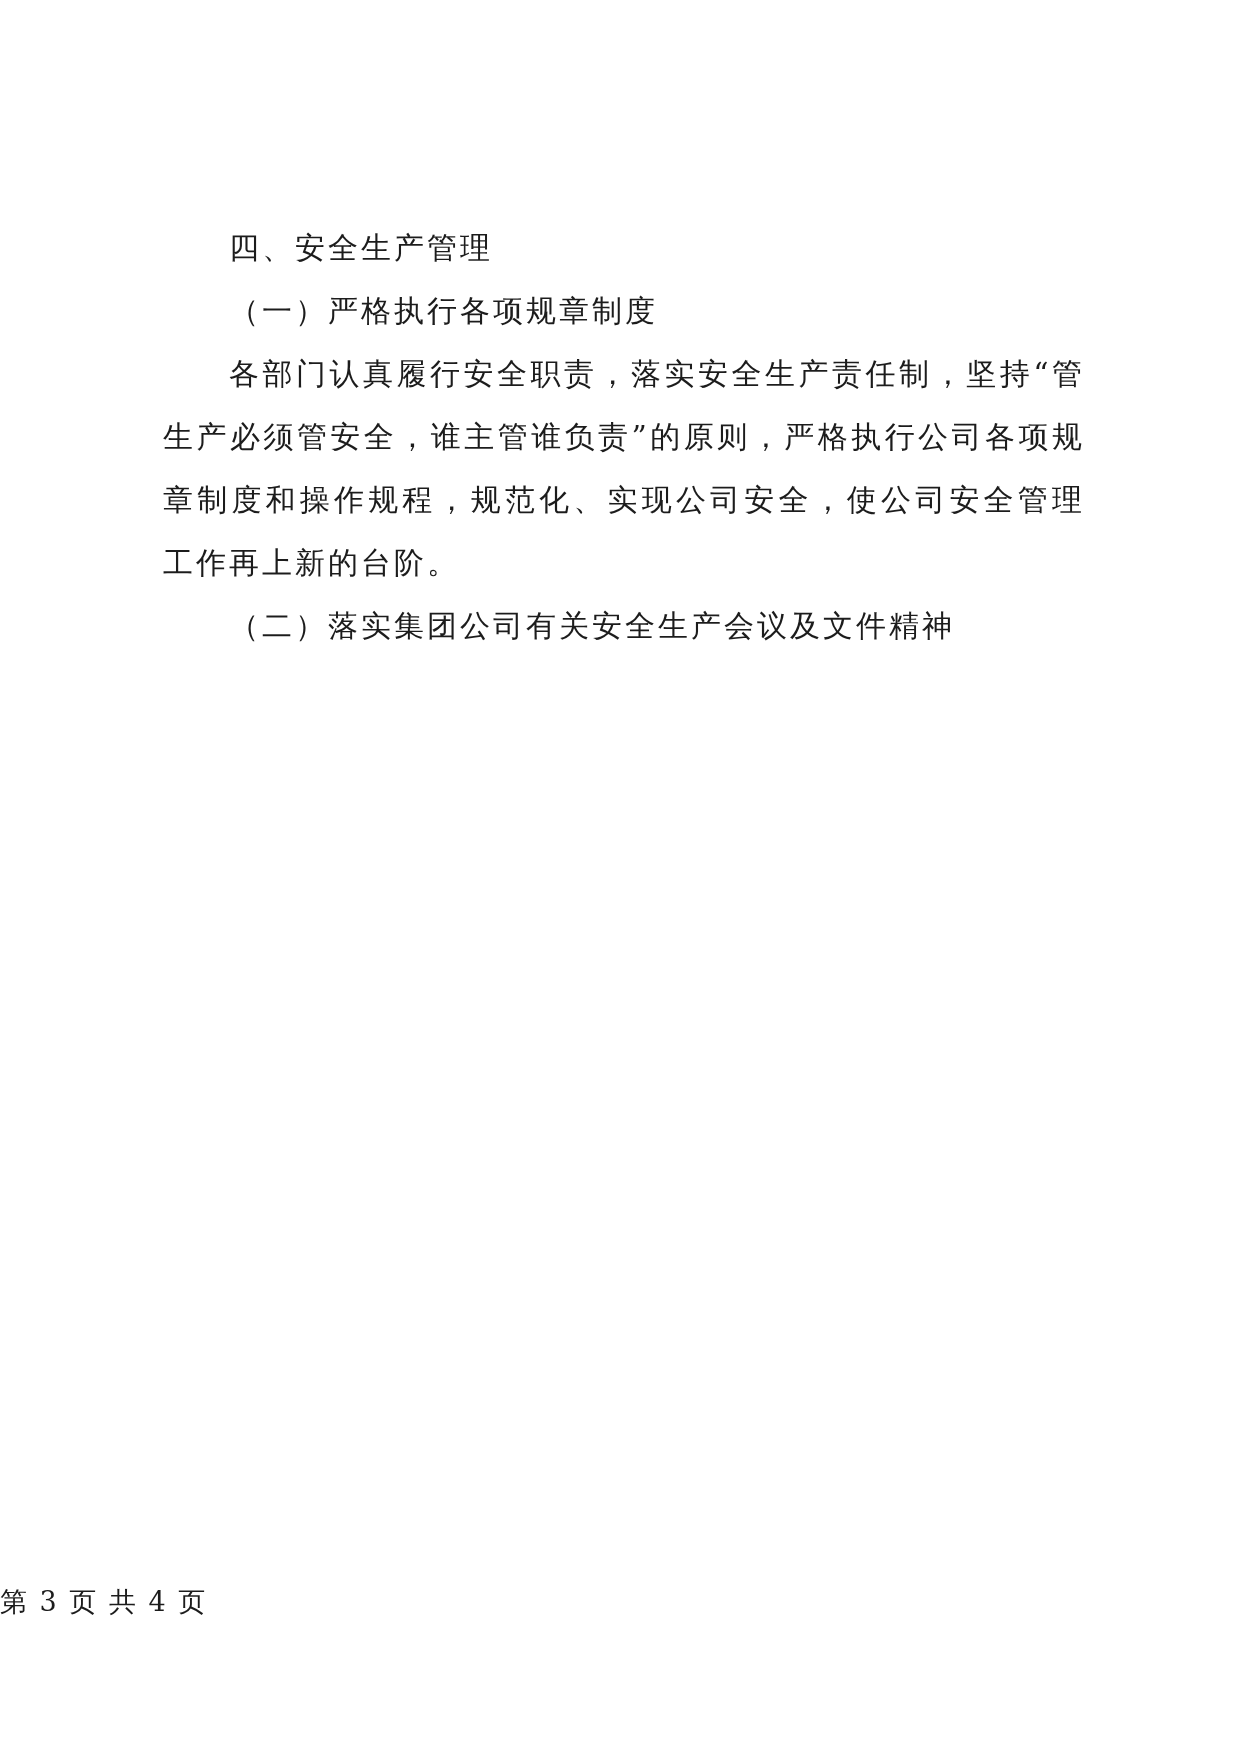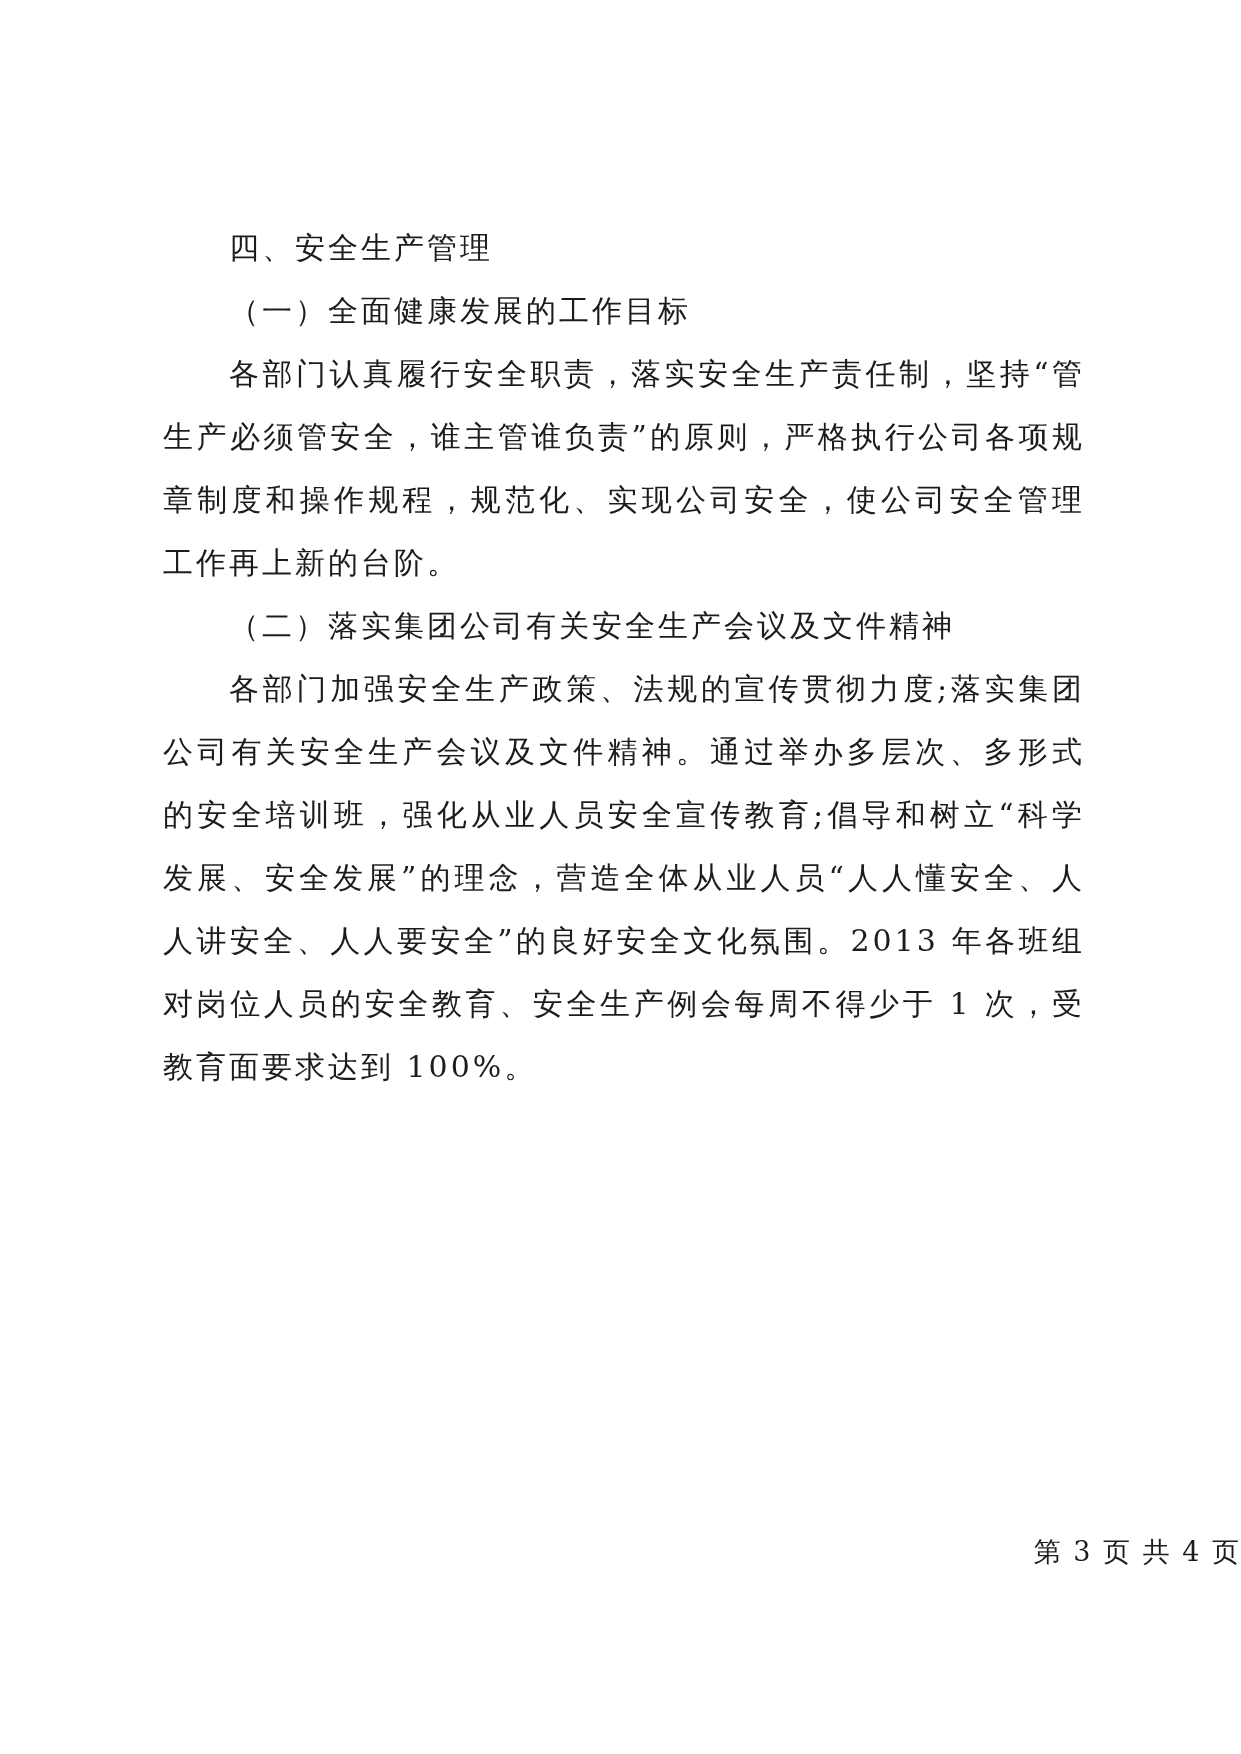--- a/index.html
+++ b/index.html
@@ -29,35 +29,34 @@
     text-justify: inter-ideograph;
     word-break: break-all;
   }
   .doc-body p {
     margin: 0;
     padding: 0;
     text-indent: 66px;
   }
   .footer {
     position: absolute;
-    top: 1536px;
+    top: 1586px;
     left: 0;
     width: 100%;
-    text-align: right;
+    text-align: left;
     font-size: 27px;
     line-height: 32px;
     letter-spacing: 2px;
     color: #1c1c1c;
   }
 </style>
 </head>
 <body>
 
 <div class="page">
   <div class="doc-body">
     <p>四、安全生产管理</p>
-    <p>（一）全面健康发展的工作目标</p>
+    <p>（一）严格执行各项规章制度</p>
     <p>各部门认真履行安全职责，落实安全生产责任制，坚持“管生产必须管安全，谁主管谁负责”的原则，严格执行公司各项规章制度和操作规程，规范化、实现公司安全，使公司安全管理工作再上新的台阶。</p>
     <p>（二）落实集团公司有关安全生产会议及文件精神</p>
-    <p>各部门加强安全生产政策、法规的宣传贯彻力度;落实集团公司有关安全生产会议及文件精神。通过举办多层次、多形式的安全培训班，强化从业人员安全宣传教育;倡导和树立“科学发展、安全发展”的理念，营造全体从业人员“人人懂安全、人人讲安全、人人要安全”的良好安全文化氛围。2013 年各班组对岗位人员的安全教育、安全生产例会每周不得少于 1 次，受教育面要求达到 100%。</p>
   </div>
   <div class="footer">第 3 页 共 4 页</div>
 </div>
 
 </body></html>

